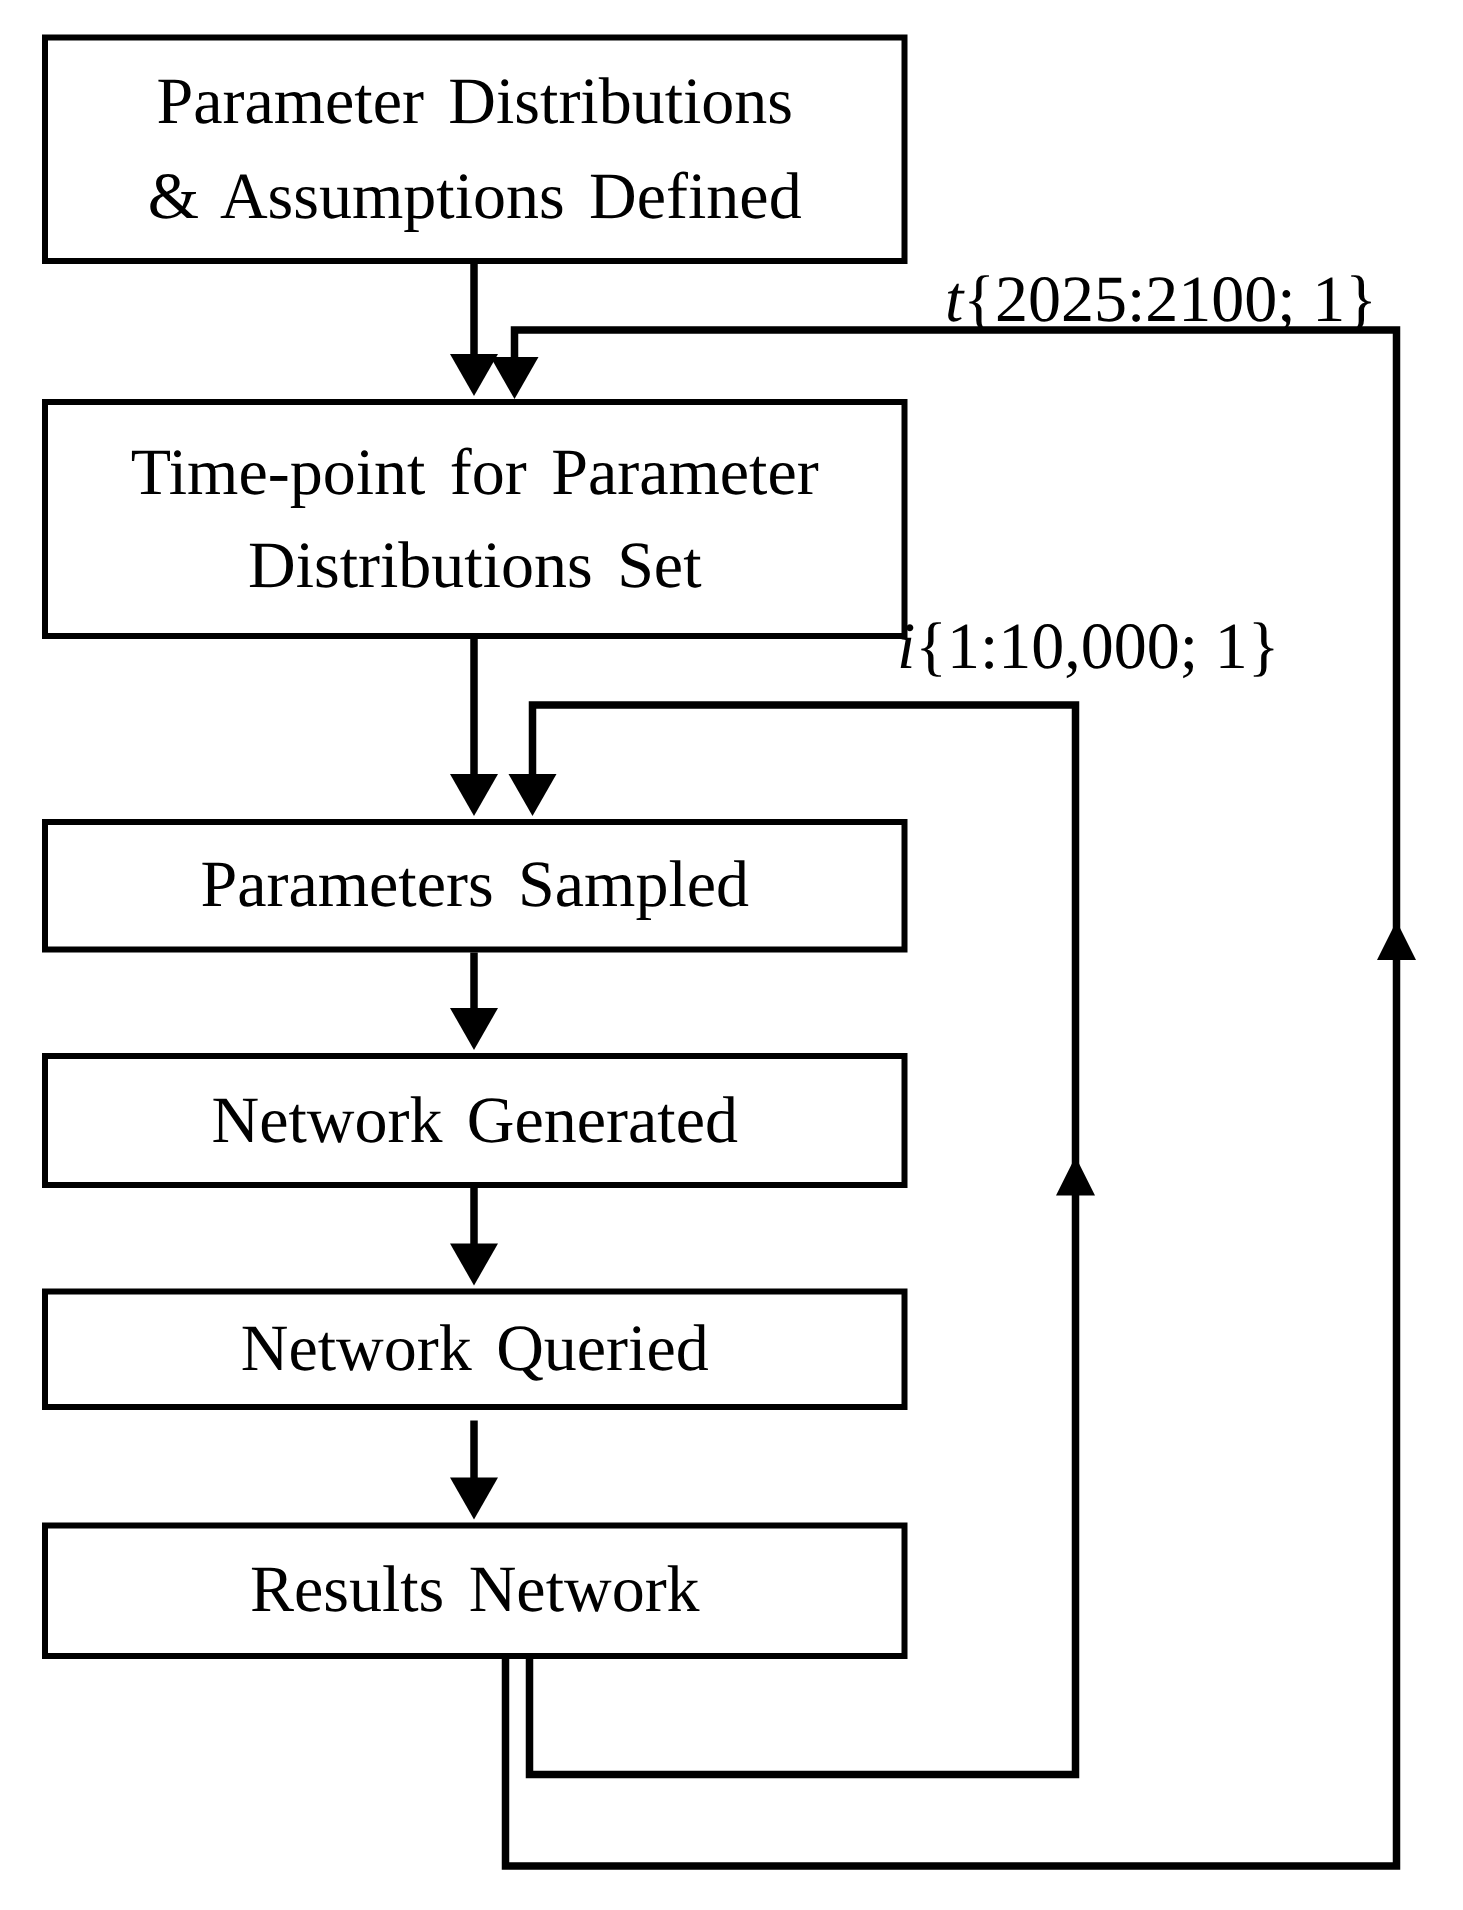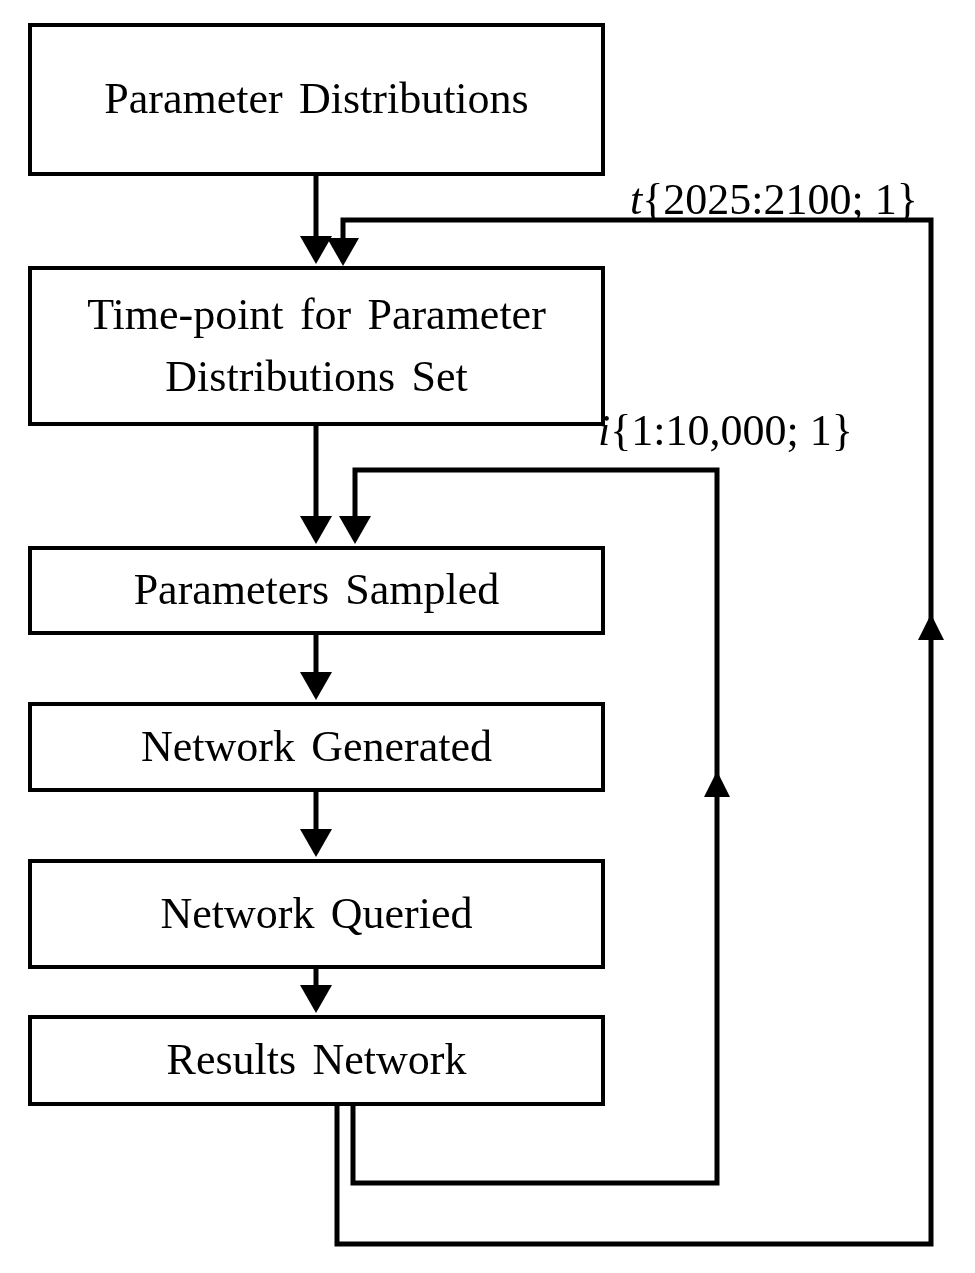--- a/index.html
+++ b/index.html
@@ -30,21 +30,21 @@
     text-align: center;
     font-size: 44px;
     line-height: 1.42;
     word-spacing: 0.12em;
     white-space: nowrap;
   }
   .box-1 { top: 23px;  height: 153px; }
   .box-2 { top: 266px; height: 160px; text-align: center; }
   .box-3 { top: 546px; height: 89px;  }
   .box-4 { top: 702px; height: 90px;  }
-  .box-5 { top: 859px; height: 110px;  }
+  .box-5 { top: 859px; height: 81px;  }
   .box-6 { top: 1015px; height: 91px; }
   .loop-label {
     position: absolute;
     font-size: 44px;
     white-space: nowrap;
     line-height: 1.1;
   }
   .loop-label .var {
     font-style: italic;
   }
@@ -103,20 +103,21 @@
 
     <g>
       <polyline points="353,1104 353,1183 717,1183 717,470 355,470 355,518"></polyline>
       <polygon points="339,516 371,516 355,544"></polygon>
       <polygon points="704,797 730,797 717,771"></polygon>
     </g>
   </svg>
 
   <div class="flow-box box-1">
     <div>Parameter Distributions</div>
+    <div>&amp; Assumptions Defined</div>
   </div>
 
   <div class="flow-box box-2">
     <div>Time-point for Parameter</div>
     <div>Distributions Set</div>
   </div>
 
   <div class="flow-box box-3">
     <div>Parameters Sampled</div>
   </div>

